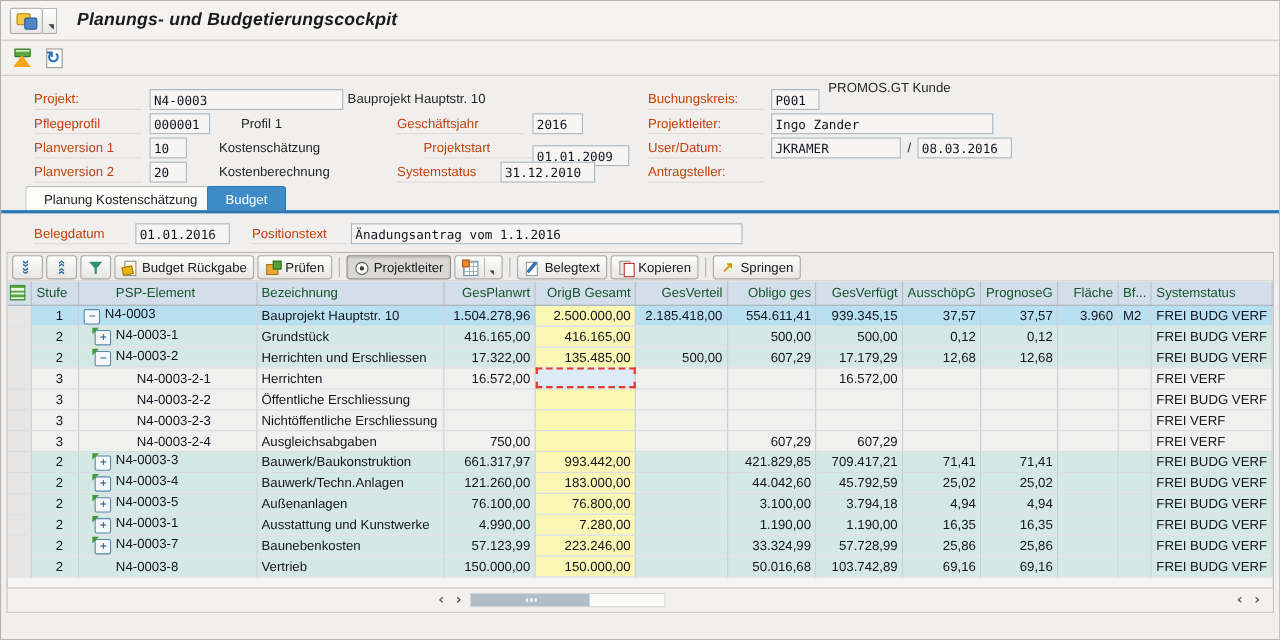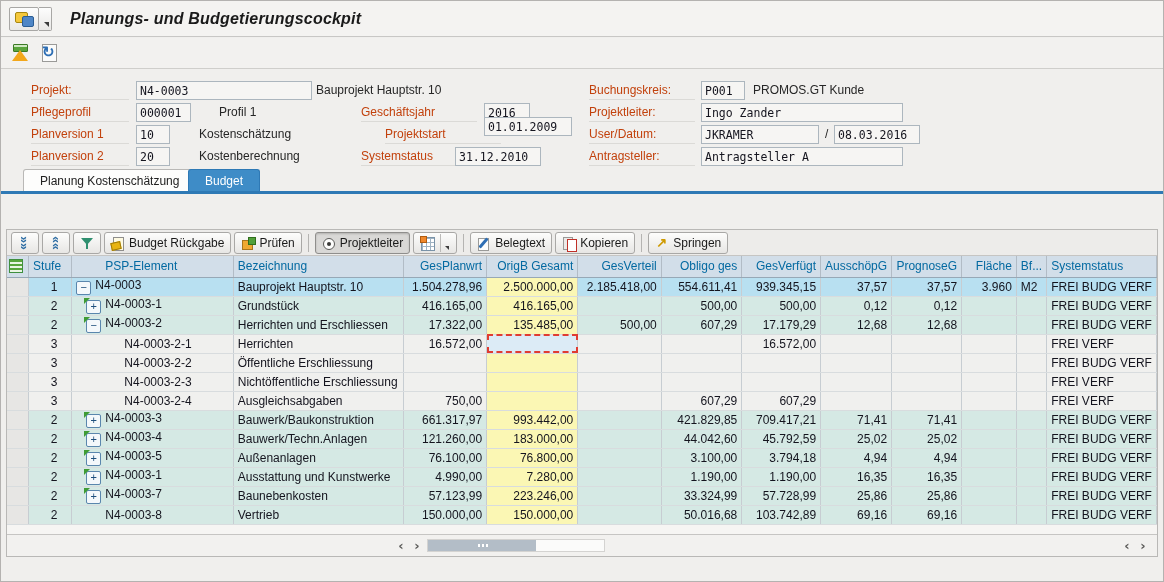--- a/index.html
+++ b/index.html
@@ -106,21 +106,21 @@
         background:#eceae8;border:1px solid #9a9a98;}
   .copy-icon::after{content:"";position:absolute;left:5px;top:3px;width:8px;height:11px;
         background:#fff;border:1px solid #c03028;}
   .goto-arrow-icon::before{content:"\2197";position:absolute;left:1px;top:-1px;font-size:13px;
         font-weight:bold;color:#cf9a00;}
 
   
   table.grid{position:absolute;top:26px;left:0;border-collapse:collapse;table-layout:fixed;
         font-size:12px;background:#f6f5f3;}
   .grid th{height:21px;background:#d2dee9;border-right:1px solid #b2bcc6;border-bottom:1px solid #97a8b6;
-        font-weight:normal;color:#0369a1;padding:0 4px;white-space:nowrap;overflow:hidden;}
+        font-weight:normal;color:#14532d;padding:0 4px;white-space:nowrap;overflow:hidden;}
   .grid td{height:19px;border-right:1px solid #c7cdd2;border-bottom:1px solid #d8dcde;
         padding:0 4px;white-space:nowrap;overflow:hidden;color:#14141e;}
   .al{text-align:left;} .ar{text-align:right;}
   .selcell{background:#e7e6e4 !important;border-right:1px solid #b2b1af;}
   .row-selected td{background:#b8e0f1;}
   .row-level2 td{background:#d5e9e4;}
   .row-level3 td{background:#f0f0ee;}
   td.cell-yellow{background:#fbf7b4 !important;}
   td.cell-focus{background:#dcebf6 !important;outline:2px dashed #e03c31;outline-offset:-2px;}
   th.sel-h{padding:0 2px;}
@@ -180,47 +180,52 @@
     <input class="finput" style="left: 135px; top: 56px; width: 34px;" readonly="" value="10">
     <span class="ftext" style="left:198px;top:58px;">Kostenschätzung</span>
     <span class="flabel" style="left:30px;top:80px;width:98px;">Planversion 2</span>
     <input class="finput" style="left: 135px; top: 78px; width: 34px;" readonly="" value="20">
     <span class="ftext" style="left:198px;top:80px;">Kostenberechnung</span>
 
     <span class="ftext" style="left:315px;top:14px;">Bauprojekt Hauptstr. 10</span>
     <span class="flabel" style="left:360px;top:36px;width:116px;">Geschäftsjahr</span>
     <input class="finput" style="left: 483px; top: 34px; width: 46px;" readonly="" value="2016">
     <span class="flabel" style="left:360px;top:58px;width:116px;margin-left:24px;">Projektstart</span>
-    <input class="finput" style="left: 483px; top: 48px; width: 88px;" readonly="" value="01.01.2009">
+    <input class="finput" style="left: 483px; top: 63px; width: 88px;" readonly="" value="01.01.2009">
     <span class="flabel" style="left:360px;top:80px;width:116px;">Systemstatus</span>
     <input class="finput" style="left: 454px; top: 78px; width: 86px;" readonly="" value="31.12.2010">
 
     <span class="flabel" style="left:588px;top:14px;width:106px;">Buchungskreis:</span>
     <input class="finput" style="left: 700px; top: 12px; width: 44px;" readonly="" value="P001">
-    <span class="ftext" style="left:752px;top:14px;">PROMOS.GT Kunde</span>
+    <span class="ftext" style="left:752px;top:4px;">PROMOS.GT Kunde</span>
     <span class="flabel" style="left:588px;top:36px;width:106px;">Projektleiter:</span>
     <input class="finput" style="left: 700px; top: 34px; width: 202px;" readonly="" value="Ingo Zander">
     <span class="flabel" style="left:588px;top:58px;width:106px;">User/Datum:</span>
     <input class="finput" style="left: 700px; top: 56px; width: 118px;" readonly="" value="JKRAMER">
     <span class="ftext" style="left:824px;top:58px;">/</span>
     <input class="finput" style="left: 833px; top: 56px; width: 86px;" readonly="" value="08.03.2016">
     <span class="flabel" style="left:588px;top:80px;width:106px;">Antragsteller:</span>
-    <input class="finput" style="left: 700px; top: 78px; width: 202px;" readonly="" value="Antragsteller A">
   </div>
 
   <div class="tabstrip">
     <div class="tabline"></div>
     <div class="tab inactive">
       <span>Planung Kostenschätzung</span>
     </div>
     <div class="tab active">
       <span>Budget</span>
     </div>
   </div>
 
+  <div class="docrow">
+    <span class="flabel" style="left:30px;top:4px;width:86px;">Belegdatum</span>
+    <input class="finput" style="left: 122px; top: 2px; width: 86px;" readonly="" value="01.01.2016">
+    <span class="flabel" style="left:228px;top:4px;width:86px;">Positionstext</span>
+    <input class="finput" style="left: 318px; top: 2px; width: 356px;" readonly="" value="Änadungsantrag vom 1.1.2016">
+  </div>
 
   <div class="alvframe">
     <div class="alvtoolbar">
         <button class="tbtn">
           <span class="ticon expand-all-icon"></span>
         </button>
         <button class="tbtn">
           <span class="ticon collapse-all-icon"></span>
         </button>
         <button class="tbtn">

